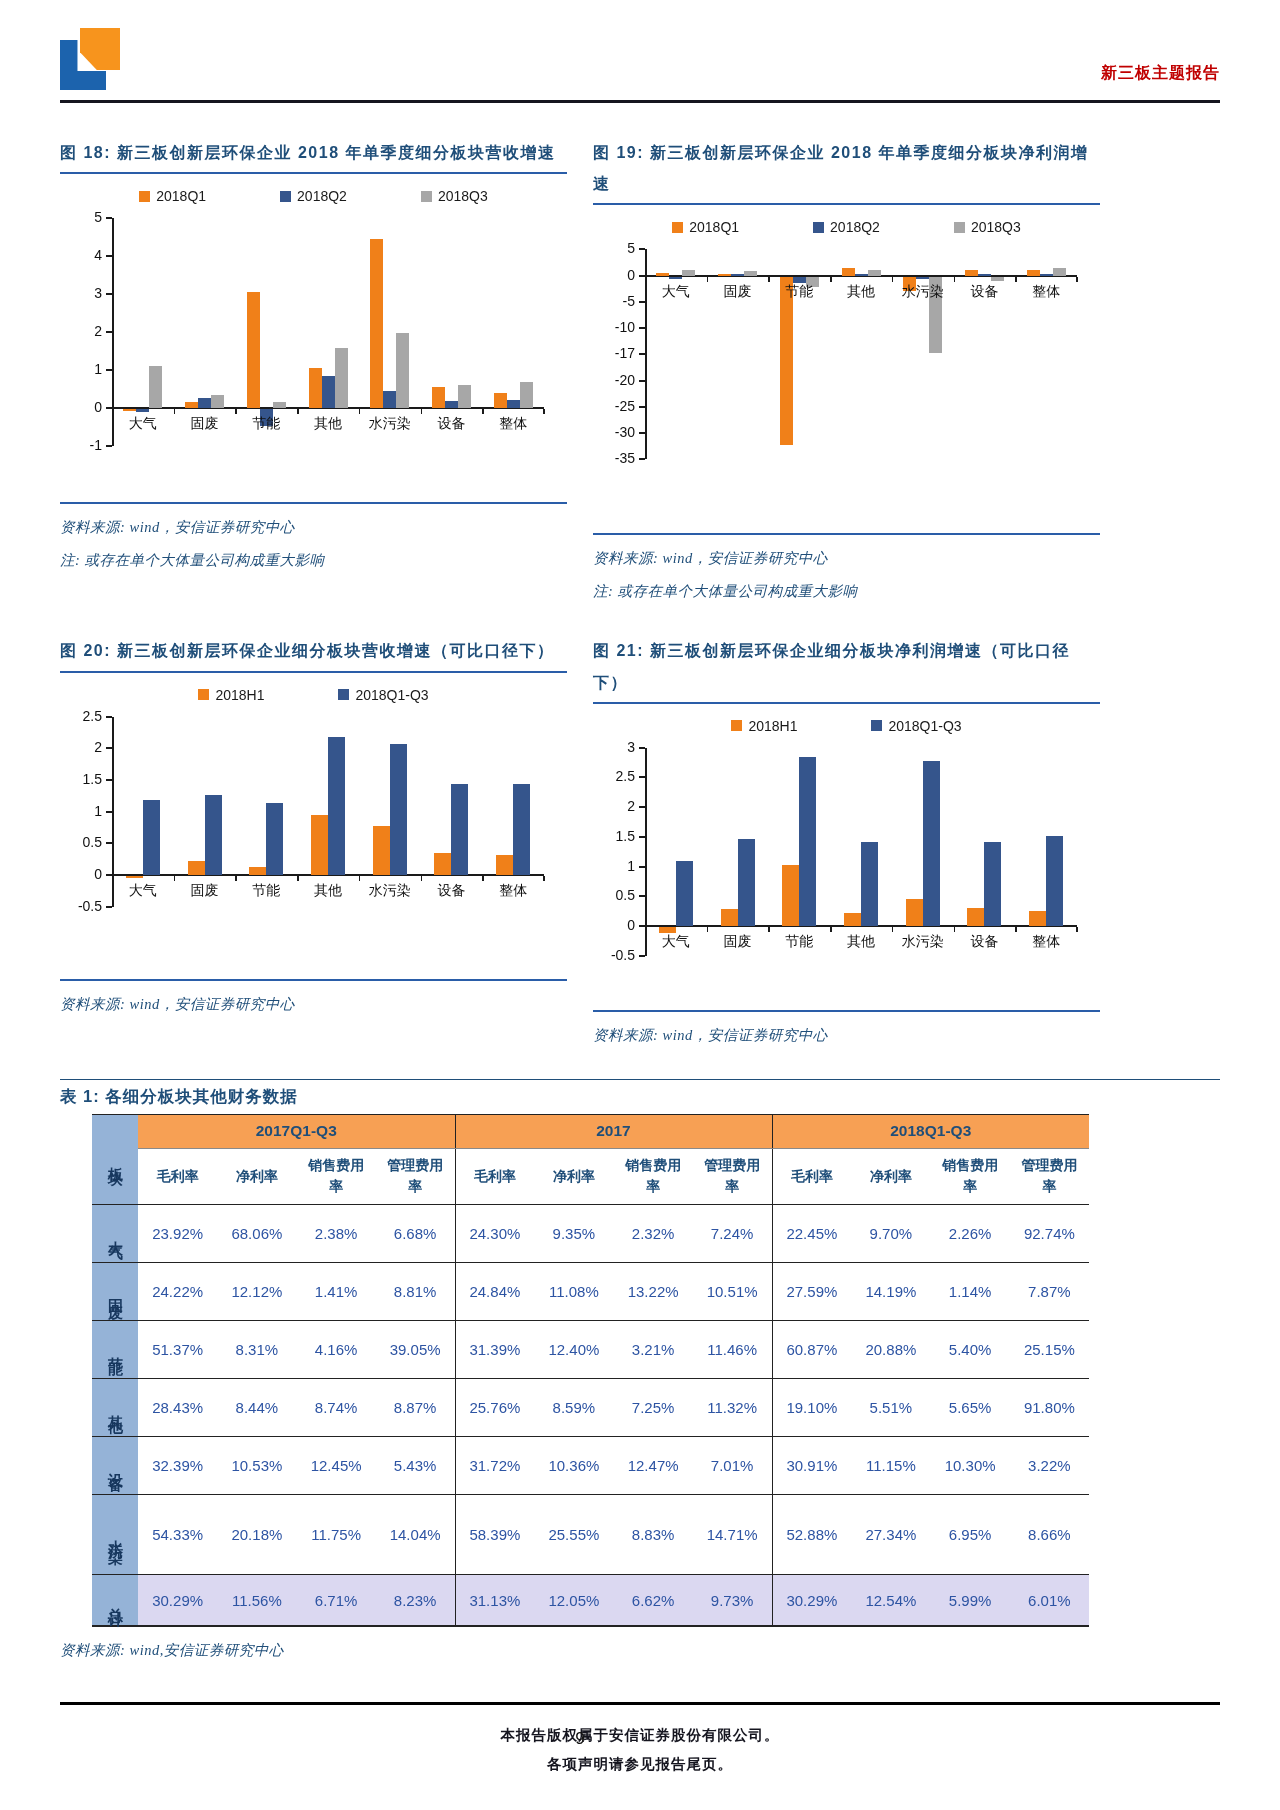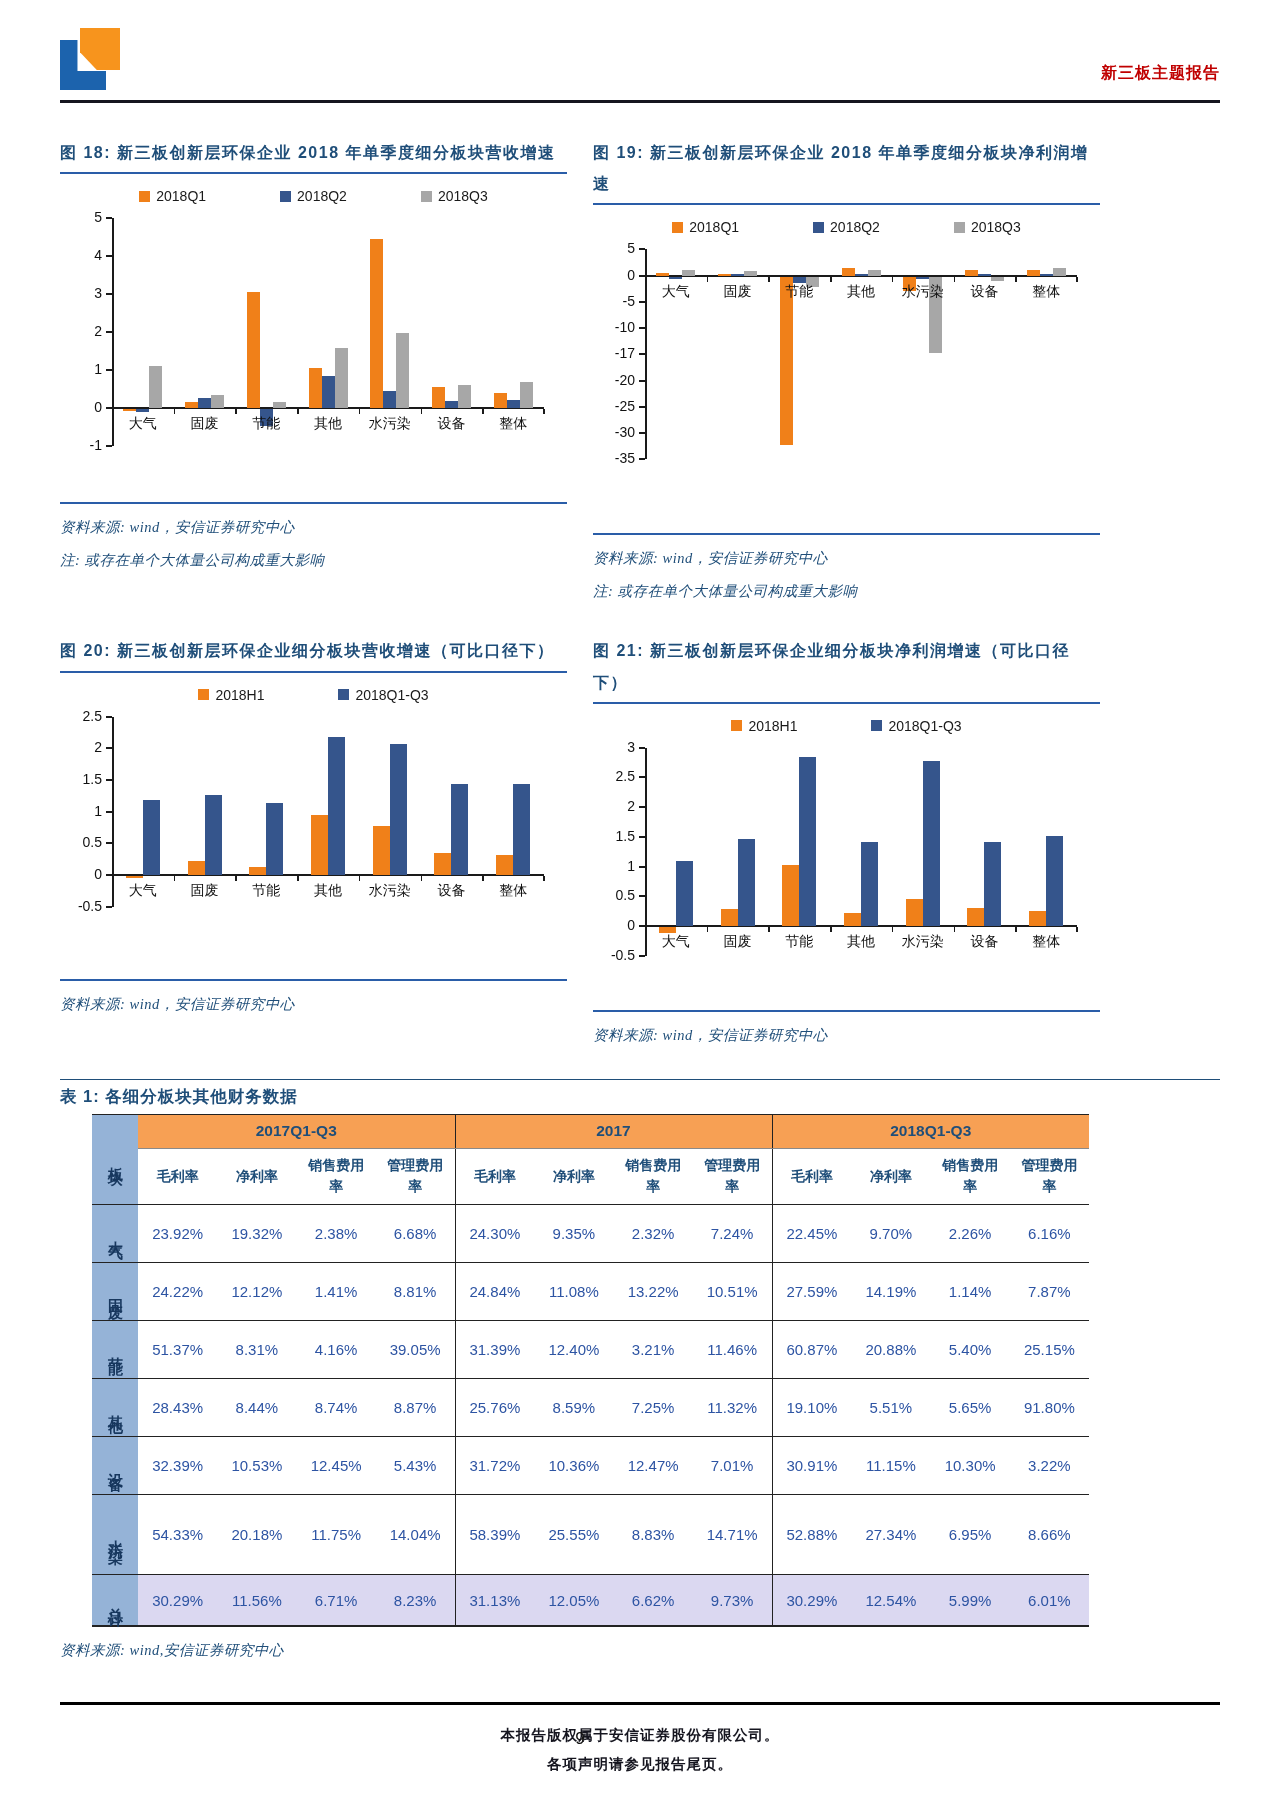--- a/index.html
+++ b/index.html
@@ -412,31 +412,31 @@
             <th class="th-metric">销售费用率</th>
             <th class="th-metric">管理费用率</th>
           </tr>
         </thead>
       <tbody>
           <tr class="datarow">
             <th class="th-blk">
               <div class="blk-vert">大气</div>
             </th>
             <td>23.92%</td>
-            <td>19.32%</td>
+            <td>68.06%</td>
             <td>2.38%</td>
             <td>6.68%</td>
             <td>24.30%</td>
             <td>9.35%</td>
             <td>2.32%</td>
             <td>7.24%</td>
             <td>22.45%</td>
             <td>9.70%</td>
             <td>2.26%</td>
-            <td>6.16%</td>
+            <td>92.74%</td>
           </tr>
           <tr class="datarow">
             <th class="th-blk">
               <div class="blk-vert">固废</div>
             </th>
             <td>24.22%</td>
             <td>12.12%</td>
             <td>1.41%</td>
             <td>8.81%</td>
             <td>24.84%</td>

